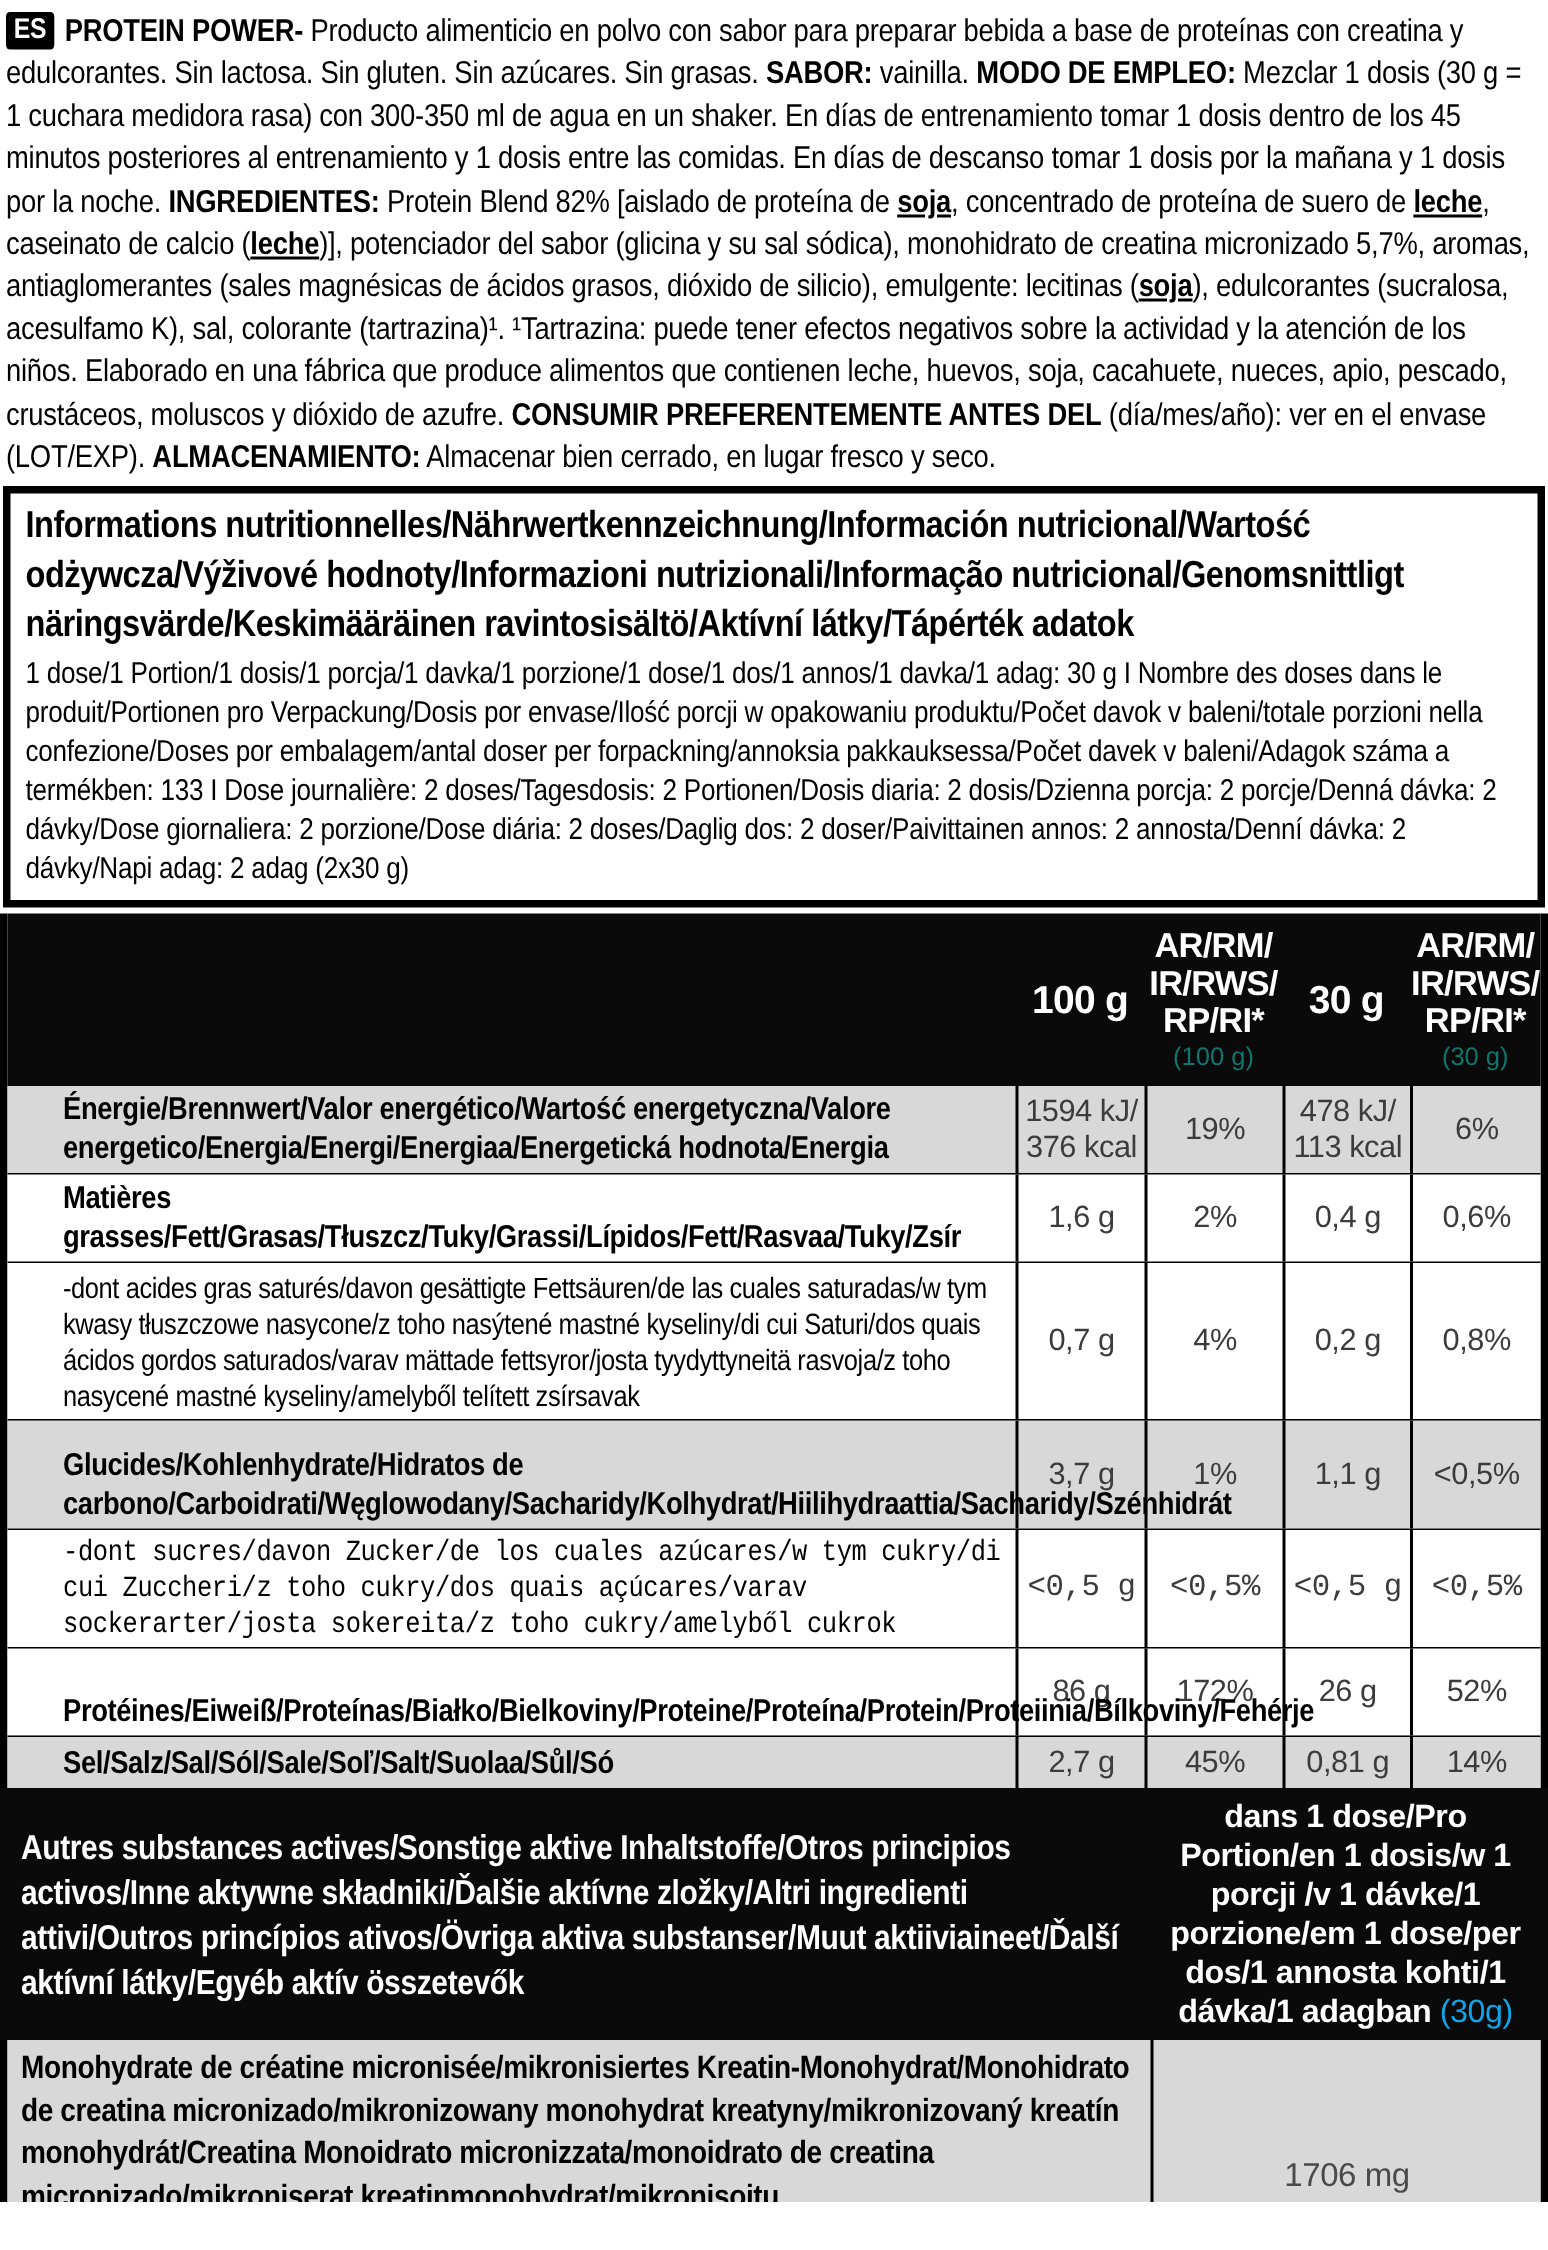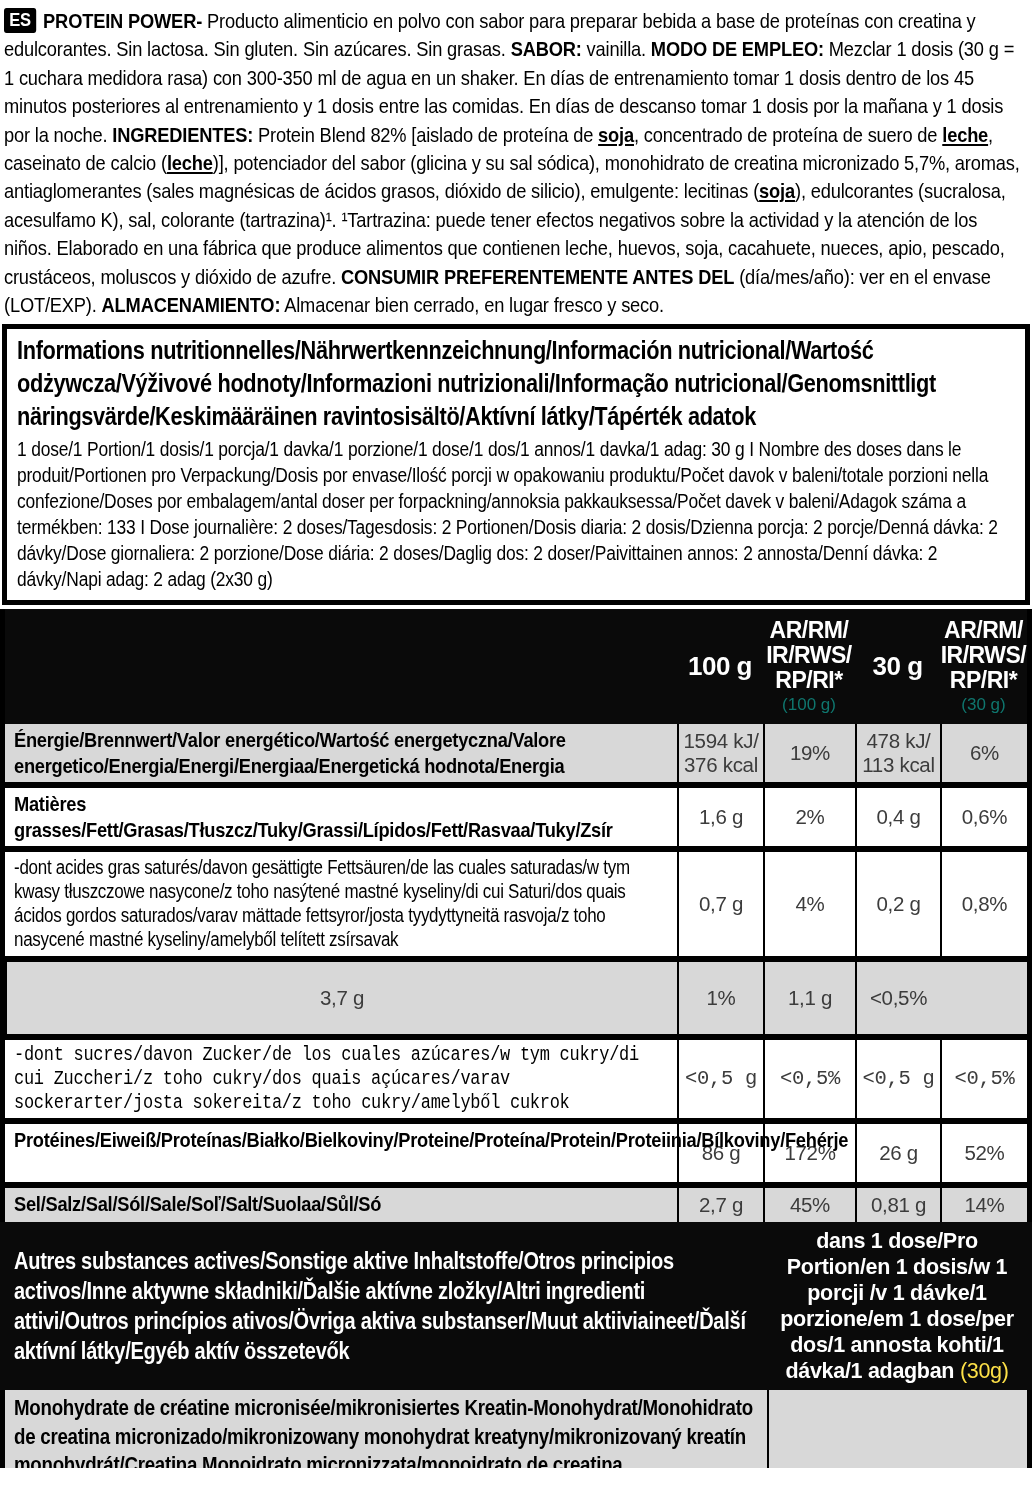--- a/index.html
+++ b/index.html
@@ -36,26 +36,26 @@
     grid-template-columns:672px 86px 92px 85px 1fr;
     min-height:115px;align-items:center;text-align:center;
   }
   .thead .th{display:flex;flex-direction:column;justify-content:center;align-items:center;padding:4px 0;}
   .th-amount{font-weight:bold;font-size:26px;letter-spacing:-0.5px;}
   .th-ar{font-weight:bold;font-size:23px;line-height:25px;letter-spacing:-0.5px;white-space:pre-line;}
   .th-sub{color:#0f766e;font-size:17px;margin-top:2px;font-weight:normal;}
 
   .nrows .nrow{
     display:grid;grid-template-columns:672px 86px 92px 85px 1fr;
-    border-top:6px solid #000000;background:#fff;
+    border-top:1px solid #000000;background:#fff;
   }
   .nrows .nrow:first-child{border-top:none;}
   .nrow.shaded{background:#d8d8d8;}
   .ncell{box-sizing:border-box;}
-  .ncell.lab{display:flex;flex-direction:column;justify-content:flex-start;padding:3px 6px 3px 9px;}
+  .ncell.lab{display:flex;flex-direction:column;justify-content:flex-end;padding:3px 6px 3px 9px;margin-left:28px;}
   .ncell.lab .txt{font-size:21px;line-height:26px;font-weight:bold;letter-spacing:-0.3px;}
   .nrow.sub .ncell.lab .txt{font-weight:normal;font-size:19.5px;line-height:24px;}
   .ncell.val{
     border-left:2px solid #000;display:flex;align-items:center;justify-content:center;
     text-align:center;font-size:20.5px;color:#3c3c3c;white-space:pre-line;line-height:24px;
     padding:2px 2px;letter-spacing:-0.3px;
   }
   
   .nrows .nrow:nth-child(1){min-height:58px;}
   .nrows .nrow:nth-child(2){min-height:44px;}
@@ -69,21 +69,21 @@
   .actives-head{
     background:#0a0a0a;color:#fff;display:grid;grid-template-columns:762px 1fr;
     min-height:148px;align-items:center;
   }
   .actives-head .lab{padding:6px 4px 6px 14px;}
   .actives-head .lab .txt{font-weight:bold;font-size:23px;line-height:30px;letter-spacing:-0.3px;}
   .actives-head .per-dose{
     text-align:center;font-weight:bold;font-size:21.5px;line-height:26px;
     padding:6px 8px;letter-spacing:-0.3px;
   }
-  .actives-head .per-dose .muted{color:#fde047;font-weight:normal;}
+  .actives-head .per-dose .muted{color:#0ea5e9;font-weight:normal;}
 
   
   .bottom-wrap{border-left:5px solid #000;border-right:5px solid #000;border-bottom:9px solid #000;}
   .brow{display:grid;grid-template-columns:762px 1fr;background:#d8d8d8;border-top:2px solid #000;}
   .brow:first-child{border-top:none;}
   .brow .lab{display:flex;flex-direction:column;justify-content:center;padding:4px 6px 4px 9px;box-sizing:border-box;}
   .brow .lab .txt{font-weight:bold;font-size:21.5px;line-height:28.5px;letter-spacing:-0.3px;}
   .brow .val{
     border-left:2px solid #000;display:flex;align-items:center;justify-content:center;
     color:#4a4a4a;font-size:22px;letter-spacing:-0.3px;box-sizing:border-box;
@@ -155,20 +155,23 @@
         <div class="nrow sub">
           <div class="ncell lab">
             <div class="txt sq">-dont acides gras saturés/davon gesättigte Fettsäuren/de las cuales saturadas/w tym kwasy tłuszczowe nasycone/z toho nasýtené mastné kyseliny/di cui Saturi/dos quais ácidos gordos saturados/varav mättade fettsyror/josta tyydyttyneitä rasvoja/z toho nasycené mastné kyseliny/amelyből telített zsírsavak</div>
           </div>
           <div class="ncell val">0,7 g</div>
           <div class="ncell val">4%</div>
           <div class="ncell val">0,2 g</div>
           <div class="ncell val">0,8%</div>
         </div>
         <div class="nrow shaded">
+          <div class="ncell lab">
+            <div class="txt sq">Glucides/Kohlenhydrate/Hidratos de carbono/Carboidrati/Węglowodany/Sacharidy/Kolhydrat/Hiilihydraattia/Sacharidy/Szénhidrát</div>
+          </div>
           <div class="ncell val">3,7 g</div>
           <div class="ncell val">1%</div>
           <div class="ncell val">1,1 g</div>
           <div class="ncell val">&lt;0,5%</div>
         </div>
         <div class="nrow sub">
           <div class="ncell lab">
             <div class="txt sq">-dont sucres/davon Zucker/de los cuales azúcares/w tym cukry/di cui Zuccheri/z toho cukry/dos quais açúcares/varav sockerarter/josta sokereita/z toho cukry/amelyből cukrok</div>
           </div>
           <div class="ncell val">&lt;0,5 g</div>

